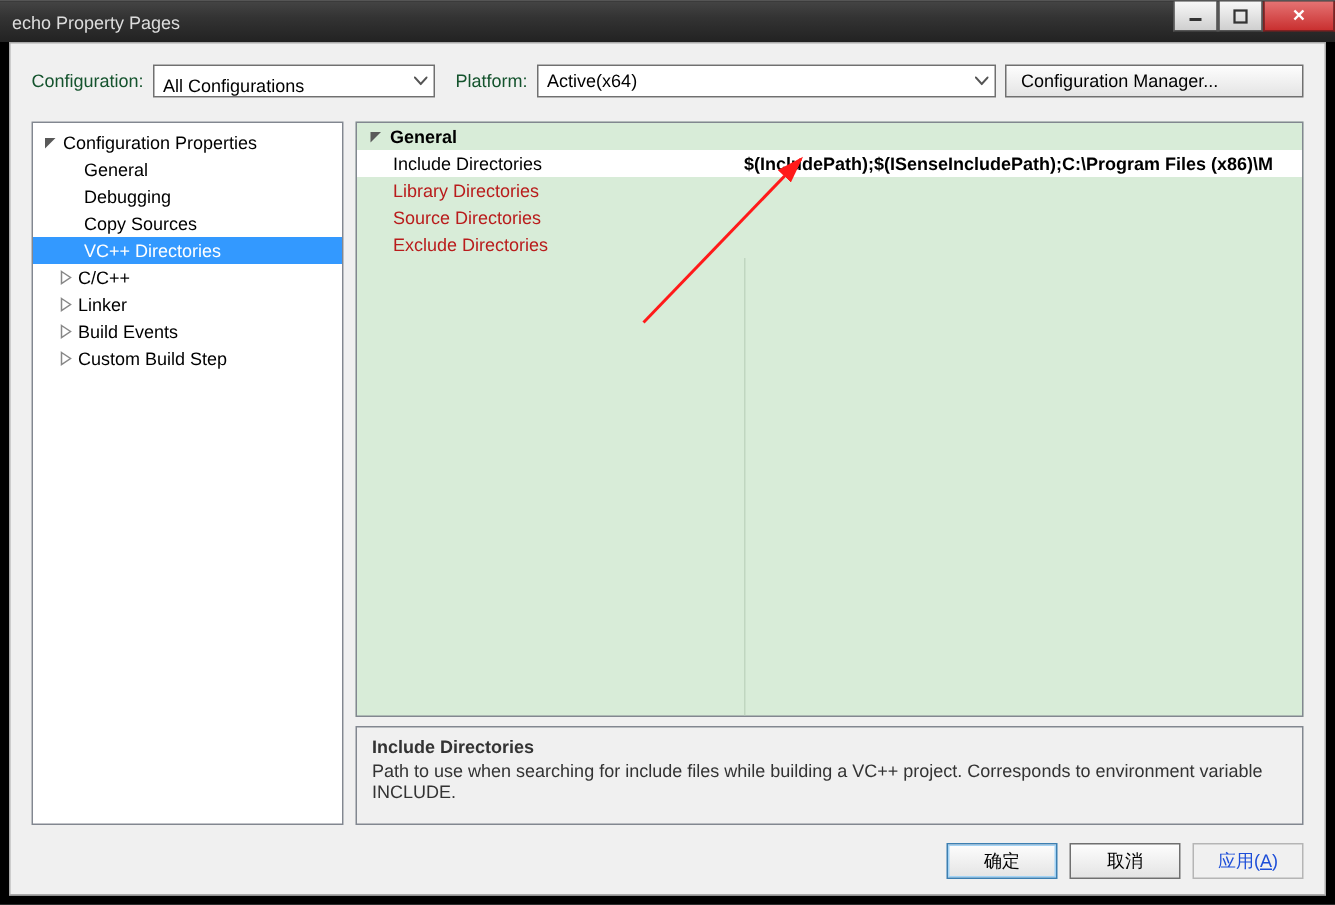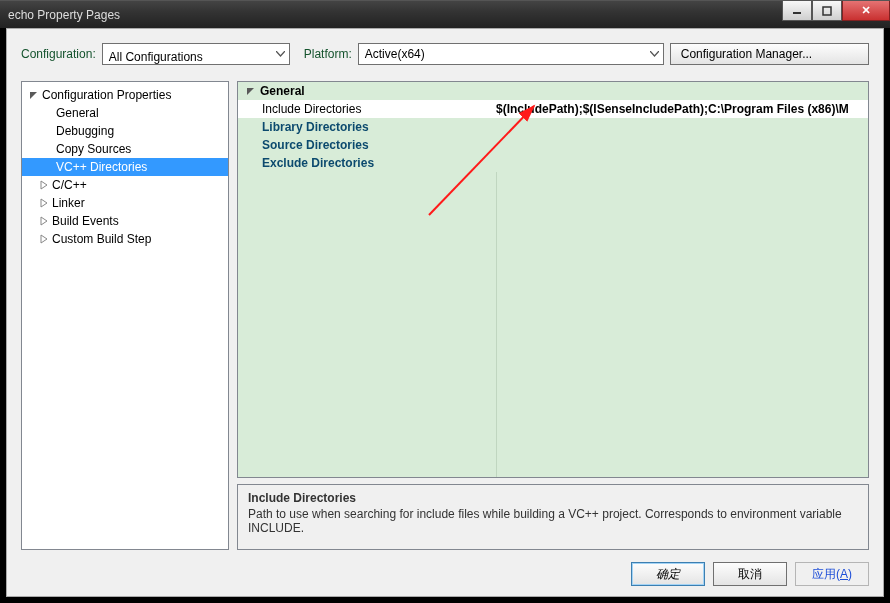--- a/index.html
+++ b/index.html
@@ -50,34 +50,34 @@
   .grid {
     flex:1; border:1px solid #828790; background:#d8ecd8; position:relative; overflow:hidden;
   }
   .griditem { position:relative; display:flex; height:18px; align-items:center; }
   .griditem .left { width:250px; flex:0 0 250px; padding-left:8px; display:flex; align-items:center; gap:4px;}
   .griditem .right { flex:1; padding-left:8px; white-space:nowrap; overflow:hidden; }
   .griditem.header { background:#d8ecd8; }
   .griditem.header .left { font-weight:bold; }
   .griditem.row1 { background:#ffffff; }
   .griditem.row1 .right { font-weight:bold; }
-  .griditem.alt  { background:#d8ecd8; color:#0c4a6e;font-weight:bold; }
+  .griditem.alt  { background:#d8ecd8; color:#b91c1c; }
   .vline { position:absolute; top:0; bottom:0; left:258px; width:1px; background:#c0d6c0; }
 
   .desc {
     height:66px; border:1px solid #828790; background:#f0f0f0; padding:6px 10px;
     color:#333;
   }
   .desc-title { font-weight:bold; margin-bottom:2px; }
 
   .arrow-annot { position:absolute; pointer-events:none; }
 
   .footer { position:absolute; bottom:10px; right:14px; display:flex; gap:8px; }
   .fbtn { width:74px; height:24px; border:1px solid #707070; background:linear-gradient(to bottom,#fdfdfd,#e4e4e4); display:flex; align-items:center; justify-content:center; cursor:pointer; }
-  .fbtn.ok { border:1px solid #3c7fb1; box-shadow:0 0 0 1px #a3d3f5 inset;font-style:italic; }
+  .fbtn.ok { border:1px solid #3c7fb1; box-shadow:0 0 0 1px #a3d3f5 inset; }
   .fbtn.disabled { color:#1d4ed8; border-color:#b5b5b5; background:#f0f0f0; cursor:default;}
   .underline-a { text-decoration:underline; }
 
   svg { display:block; }
 </style>
 </head>
 <body>
 
 <div class="window">
   <div class="titlebar">

